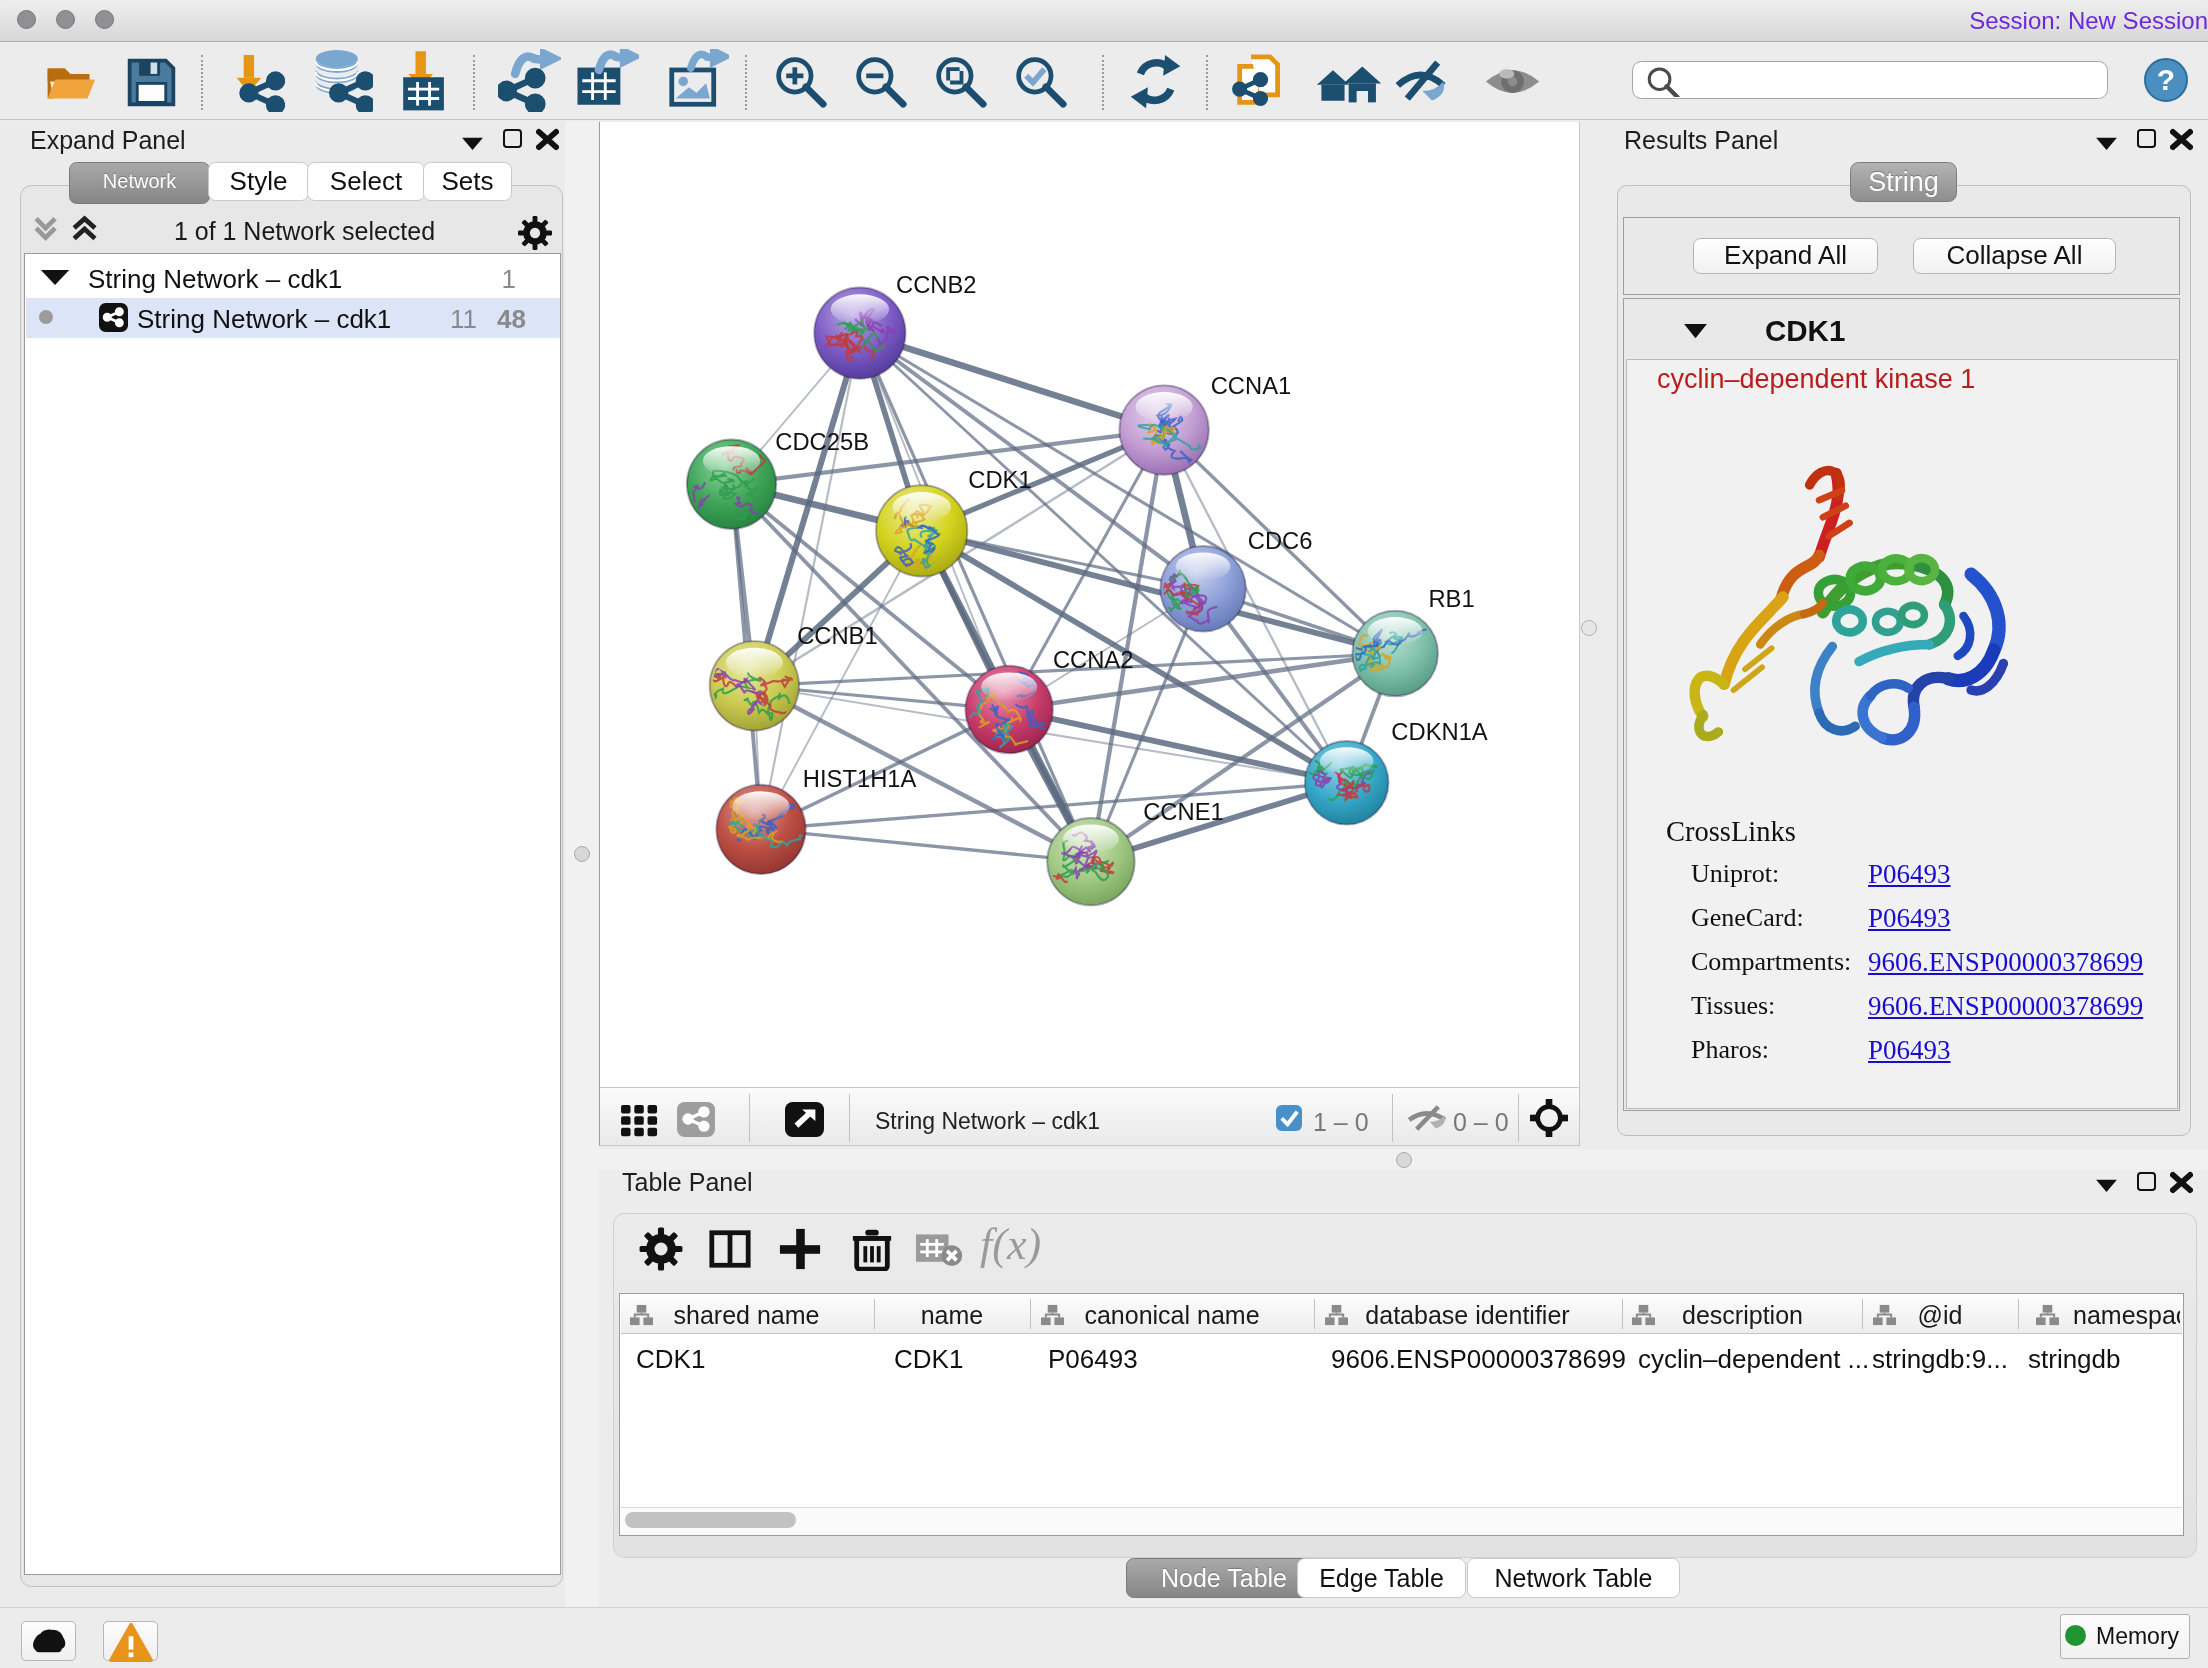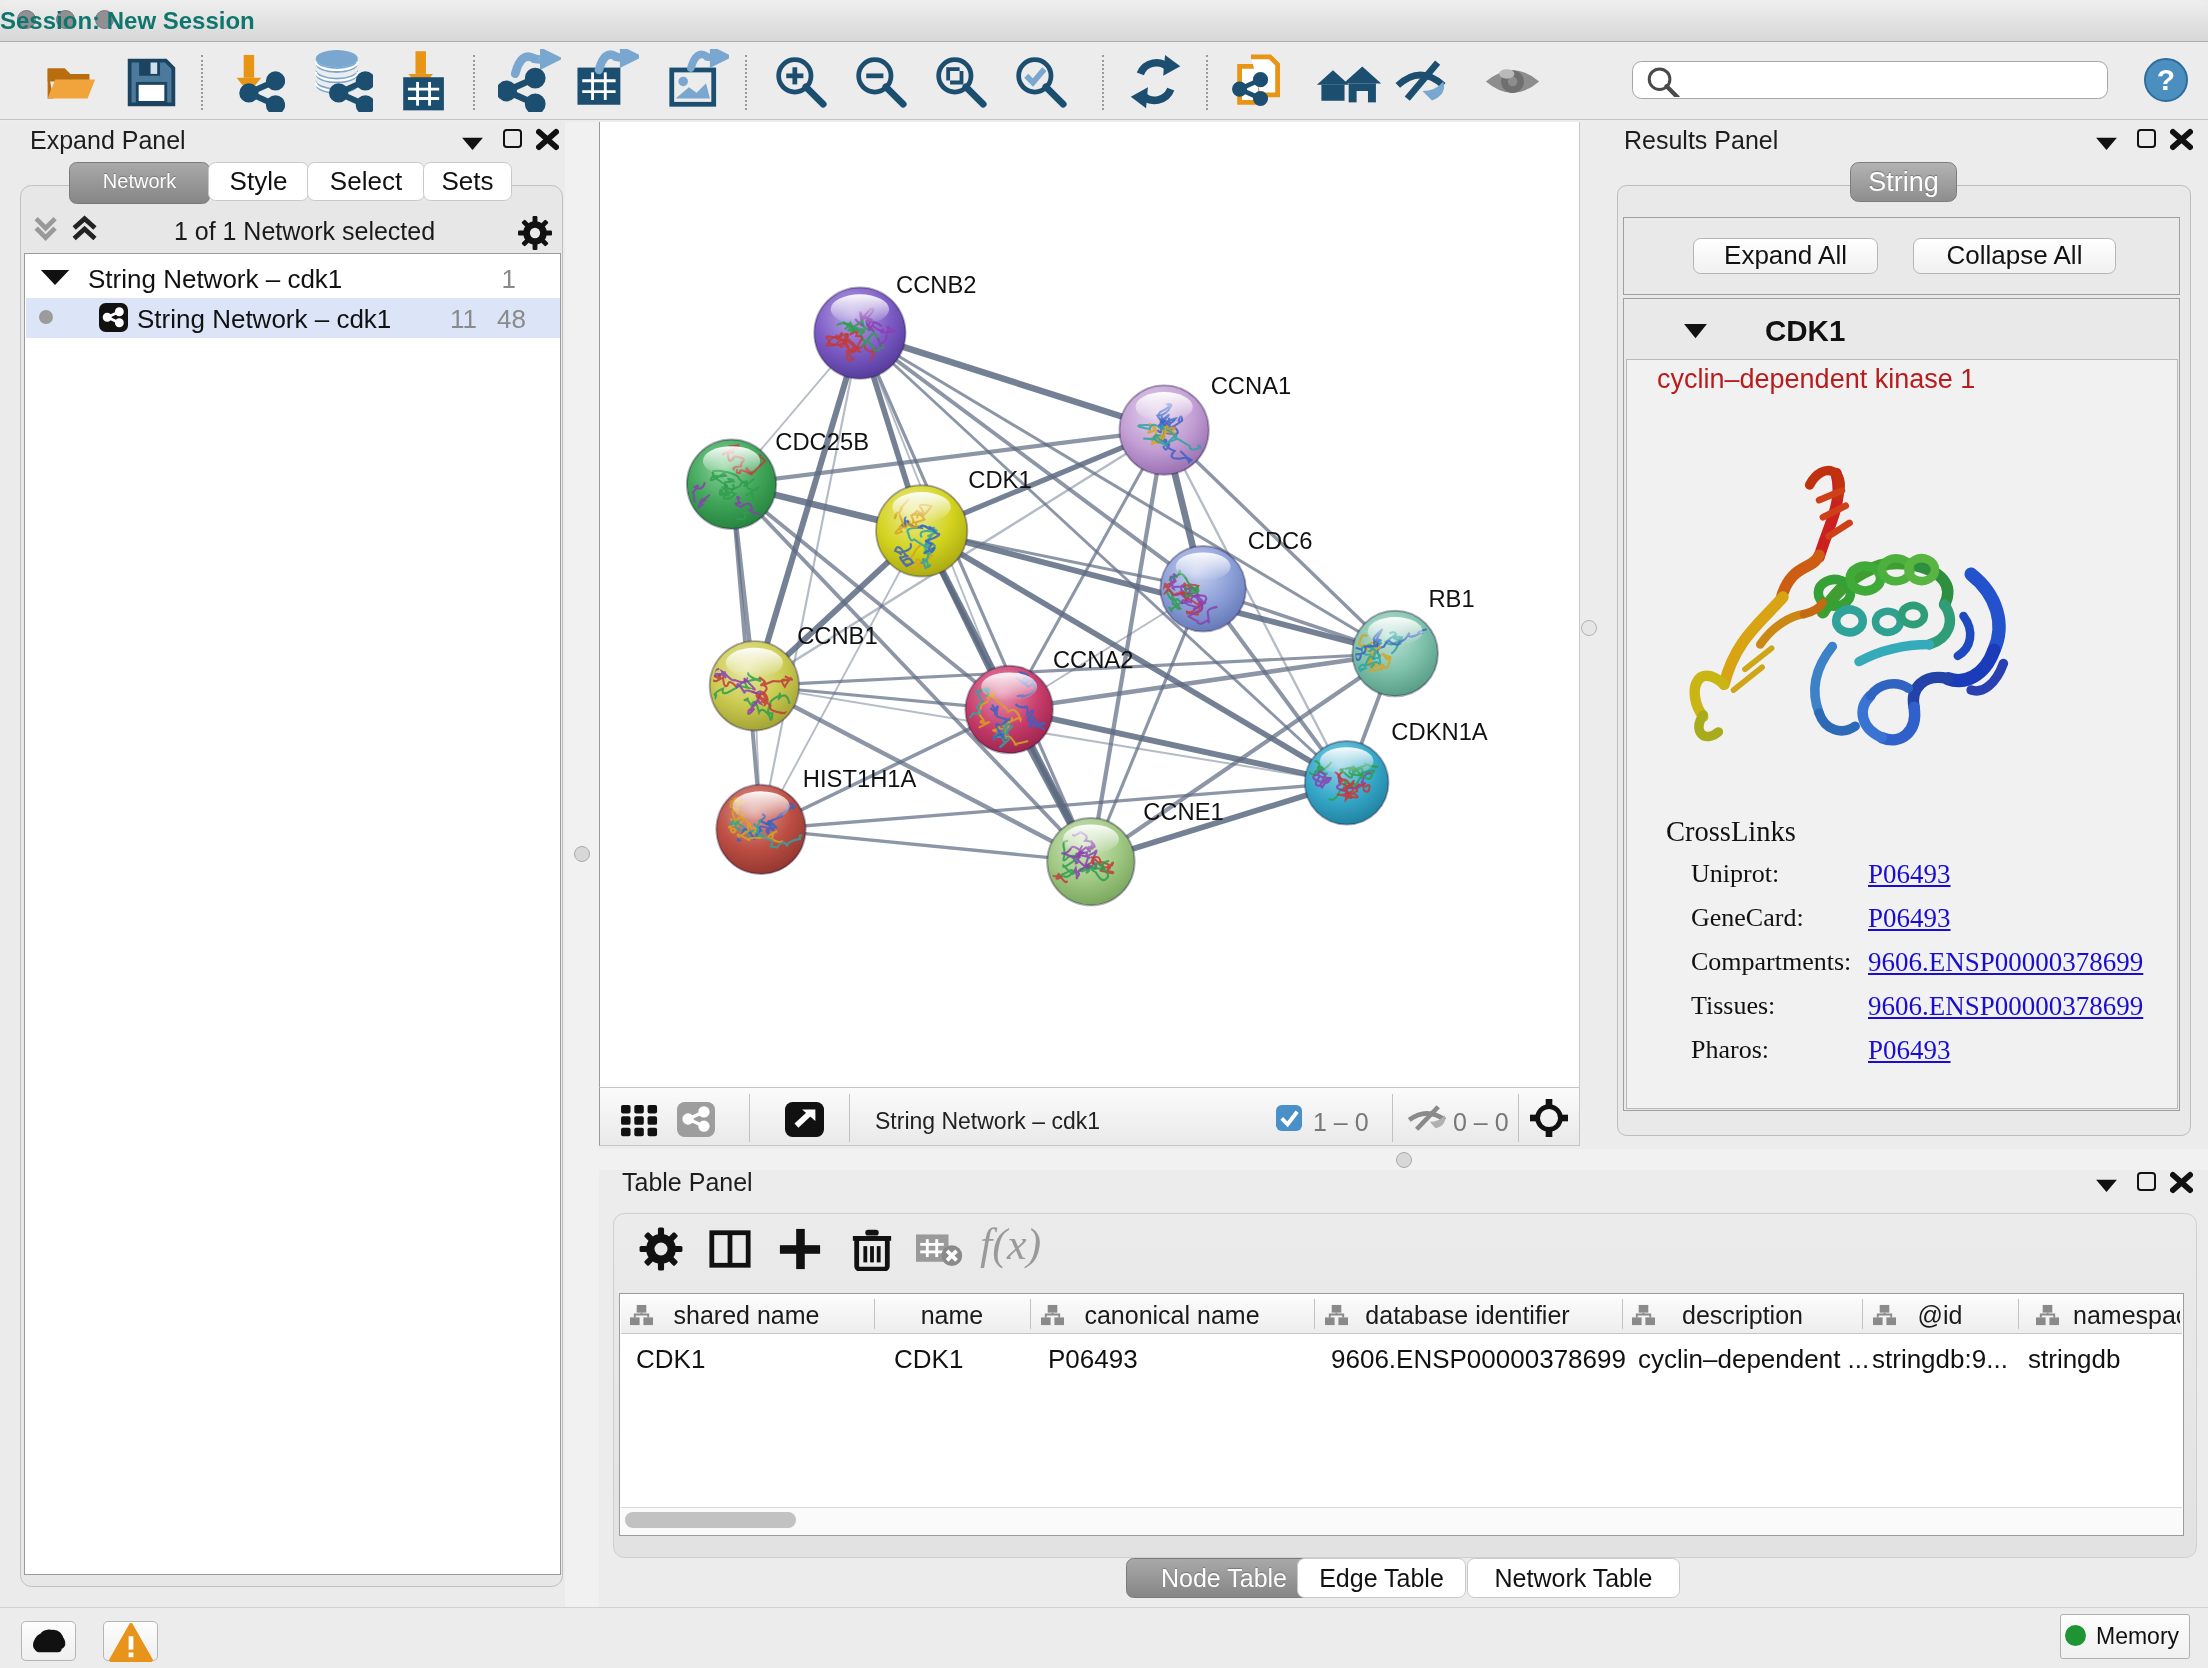--- a/index.html
+++ b/index.html
@@ -1,17 +1,17 @@
 <!DOCTYPE html>
 <html style="font-size:15px"><head><meta charset="utf-8"><style>*{margin:0;padding:0;box-sizing:border-box;}html,body{width:2208px;height:1668px;overflow:hidden;background:#ececec;font-family:"Liberation Sans",sans-serif;}.abs{position:absolute;}.hdr{font-size:25px;color:#1d1d1d;}.vsep{position:absolute;width:0;border-left:2.9px dotted #9a9a9a;}</style></head><body>
 <div class="abs" style="left:0;top:0;width:2208px;height:42px;background:linear-gradient(#efefef,#d7d7d7);border-bottom:1.9px solid #ababab;border-radius:9.5px 9.5px 0 0;"></div>
 <div class="abs" style="left:17px;top:9.5px;width:19px;height:19px;border-radius:50%;background:#8f8f94;border:1px solid #77777c;"></div>
 <div class="abs" style="left:56px;top:9.5px;width:19px;height:19px;border-radius:50%;background:#8f8f94;border:1px solid #77777c;"></div>
 <div class="abs" style="left:95px;top:9.5px;width:19px;height:19px;border-radius:50%;background:#8f8f94;border:1px solid #77777c;"></div>
-<div class="abs" style="left:0;top:6.7px;width:2208px;text-align:left;font-size:24px;font-weight:bold;color:#0f766e;">Session: New Session</div>
+<div class="abs" style="left:0;top:6.7px;width:2208px;text-align:right;font-size:24px;font-weight:normal;color:#6d28d9;">Session: New Session</div>
 <div class="abs" style="left:0;top:44px;width:2208px;height:76px;background:#ececec;border-bottom:1.9px solid #c3c3c3;"></div>
 <div class="vsep" style="left:201px;top:55px;height:55px;"></div>
 <div class="vsep" style="left:473px;top:55px;height:55px;"></div>
 <div class="vsep" style="left:745px;top:55px;height:55px;"></div>
 <div class="vsep" style="left:1102px;top:55px;height:55px;"></div>
 <div class="vsep" style="left:1206px;top:55px;height:55px;"></div>
 <svg style="position:absolute;left:40px;top:53px;" width="59" height="57" viewBox="0 0 62 60">
     <path d="M8,16 L26,16 L32,22 L52,22 L52,30 L8,30 Z" fill="#b86d10"></path>
     <path d="M8,16 L8,48 L14,48 Z" fill="#b86d10"></path>
     <path d="M8,48 L16,28 L58,28 L50,48 Z" fill="#f2a43c"></path>
@@ -201,21 +201,21 @@
     <g stroke="#fff" stroke-width="3" fill="#fff">
       <line x1="21.4" y1="9.239999999999998" x2="8.6" y2="15"></line>
       <line x1="8.6" y1="15" x2="21.4" y2="20.76"></line>
       <circle cx="21.4" cy="9.239999999999998" r="3.2"></circle>
       <circle cx="8.6" cy="15" r="3.2"></circle>
       <circle cx="21.4" cy="20.76" r="3.2"></circle>
     </g>
   </svg>
 <div class="abs" style="left:137px;top:304px;font-size:26px;color:#111;">String Network – cdk1</div>
 <div class="abs" style="left:433px;top:304px;width:44px;text-align:right;font-size:26px;color:#8a8a8a;">11</div>
-<div class="abs" style="left:482px;top:304px;width:44px;text-align:right;font-size:26px;color:#8a8a8a;">48</div>
+<div class="abs" style="left:482px;top:304px;width:44px;text-align:right;font-size:26px;color:#8a8a8a;font-weight:bold;">48</div>
 <div class="abs" style="left:565px;top:122px;width:34px;height:1488px;background:#f1f1f1;"></div>
 <div class="abs" style="left:574px;top:846px;width:16px;height:16px;border-radius:50%;background:#d8d8d8;border:1px solid #aaa;"></div>
 <div class="abs" style="left:599px;top:122px;width:981px;height:965px;background:#fff;border-left:1.9px solid #9b9b9b;border-right:1px solid #c9c9c9;" id="netcanvas"></div>
 <svg width="981" height="965" viewBox="0 0 1031 1015" style="position:absolute;left:599px;top:122px;">
     <line x1="274" y1="222" x2="594" y2="324" stroke="#5c6a80" stroke-width="6.8" stroke-opacity="0.85"></line>
     <line x1="274" y1="222" x2="139" y2="381" stroke="#5c6a80" stroke-width="2.0" stroke-opacity="0.45"></line>
     <line x1="274" y1="222" x2="339" y2="430" stroke="#5c6a80" stroke-width="5.9" stroke-opacity="0.85"></line>
     <line x1="274" y1="222" x2="635" y2="491" stroke="#5c6a80" stroke-width="4.2" stroke-opacity="0.7"></line>
     <line x1="274" y1="222" x2="837" y2="559" stroke="#5c6a80" stroke-width="3.2" stroke-opacity="0.7"></line>
     <line x1="274" y1="222" x2="163" y2="593" stroke="#5c6a80" stroke-width="6.3" stroke-opacity="0.85"></line>

